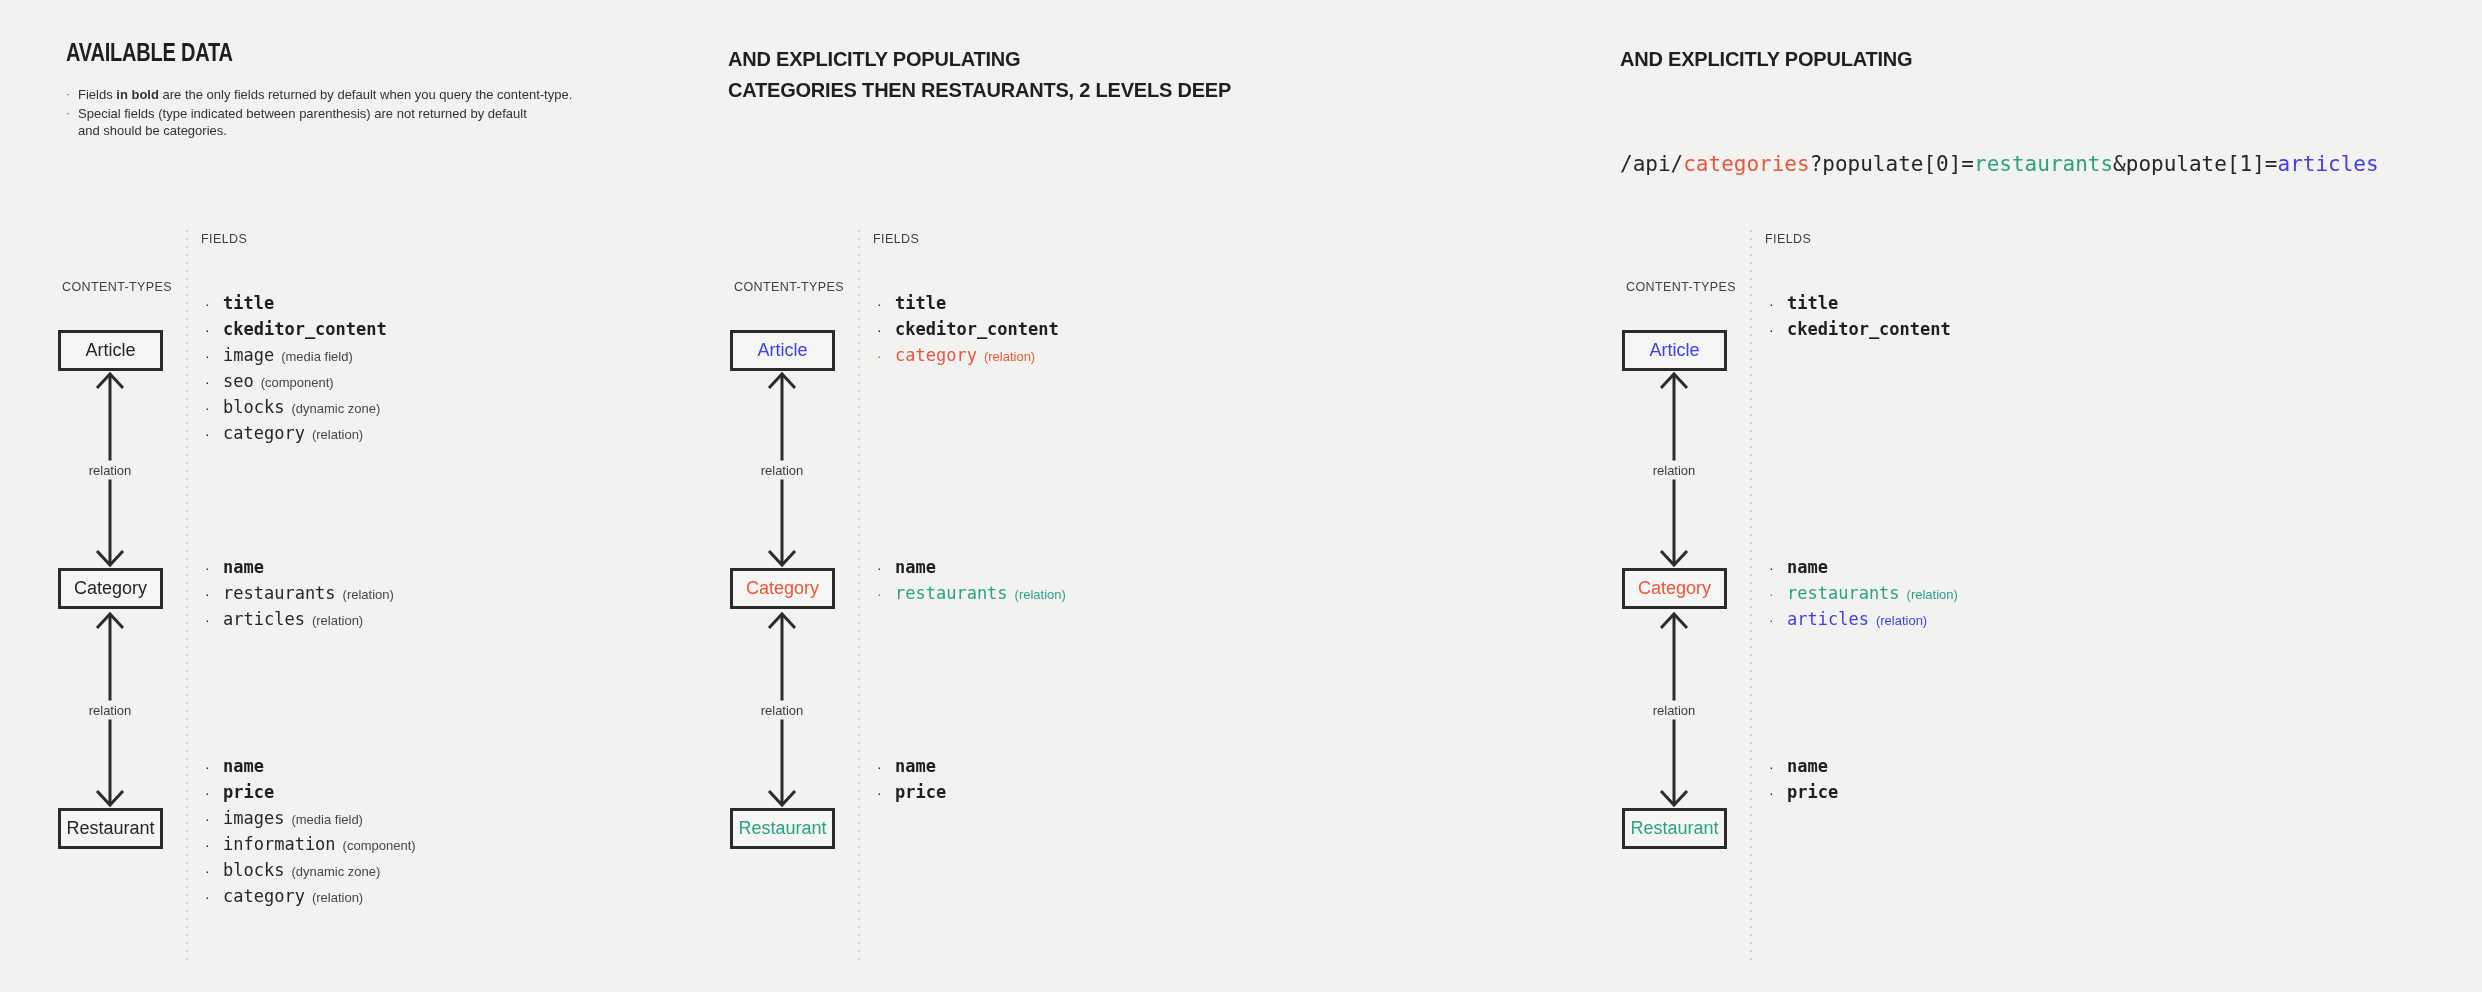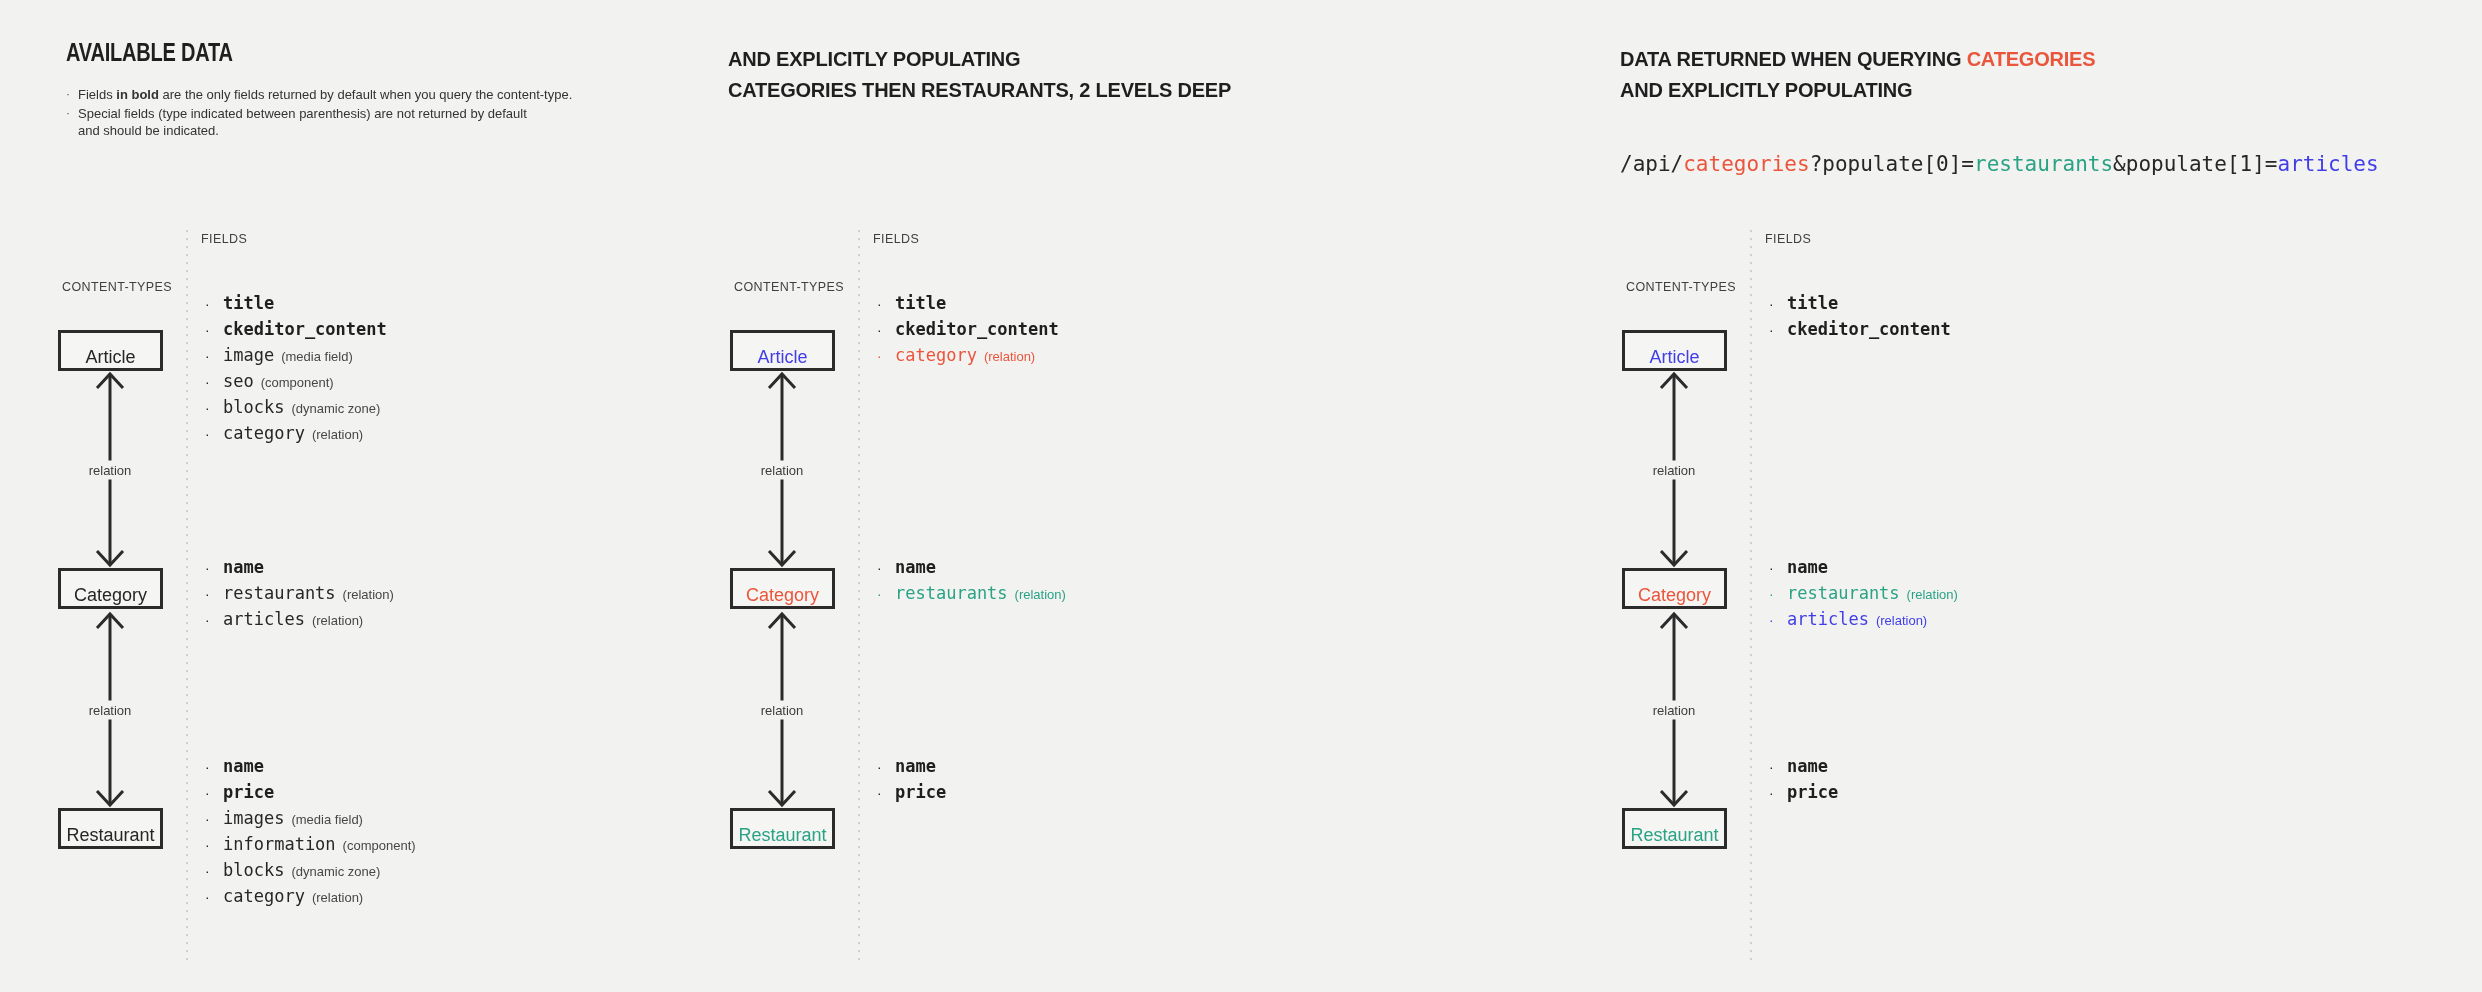--- a/index.html
+++ b/index.html
@@ -38,21 +38,21 @@
 
   
   .colhead{position:absolute;top:232px;font-size:12.5px;letter-spacing:0.4px;color:var(--gray);}
   .colhead.ct{left:4px;margin-top:48px;}
   .colhead.f{left:143px;}
   .divider{position:absolute;left:128px;top:230px;width:2px;height:730px;
     background:repeating-linear-gradient(180deg,var(--dot) 0 2px,transparent 2px 8px);}
 
   
   .ctbox{position:absolute;left:0;width:105px;height:41px;box-sizing:border-box;border:3px solid var(--line);
-    background:#f5f5f3;display:flex;align-items:flex-end;justify-content:center;font-size:18px;color:var(--ink);z-index:2;}
+    background:#f5f5f3;display:flex;align-items:center;justify-content:center;font-size:18px;color:var(--ink);z-index:2;}
   .box-article{top:330px;}
   .box-category{top:568px;}
   .box-restaurant{top:808px;}
 
   
   .connector{position:absolute;left:36px;width:32px;z-index:1;}
   .conn1{top:371px;height:197px;}
   .conn2{top:611px;height:197px;}
   .connector svg{display:block;}
   .rel-label{position:absolute;left:50%;top:50%;transform:translate(-50%,-50%);
@@ -87,21 +87,21 @@
     </div>
     <ul class="notes">
       <li>
         <span class="nb">·</span>
         <span class="ntext"><span>Fields </span><span class="note-bold">in bold</span><span> are the only fields returned by default when you query the content-type.</span></span>
       </li>
       <li>
         <span class="nb">·</span>
         <span class="ntext">
             <span class="nline">Special fields (type indicated between parenthesis) are not returned by default</span>
-            <span class="nline">and should be indicated.</span>
+            <span class="nline">and should be categories.</span>
           </span>
       </li>
     </ul>
 
     <div class="colhead ct">CONTENT-TYPES</div>
     <div class="colhead f">FIELDS</div>
     <div class="divider"></div>
 
     <div class="ctbox box-article">
         <span>Article</span>
@@ -200,21 +200,20 @@
       <li class="field" data-color="teal"><span class="fb">·</span><span class="fname">restaurants</span><span class="ftype">(relation)</span></li>
     </ul>
     <ul class="fields fields-restaurant">
       <li class="field"><span class="fb">·</span><span class="fname" data-bold="true">name</span><span class="ftype"></span></li>
       <li class="field"><span class="fb">·</span><span class="fname" data-bold="true">price</span><span class="ftype"></span></li>
     </ul>
   </section>
 
   <section class="panel" id="panel-3">
     <div class="ptitle">
-      <div class="tline"><span>DATA RETURNED WHEN QUERYING </span><span class="hl" data-color="red">CATEGORIES</span></div>
       <div class="tline">AND EXPLICITLY POPULATING</div>
     </div>
     <div class="code">
       <span data-color="dark">/api/</span><span data-color="red">categories</span><span data-color="dark">?populate[0]=</span><span data-color="teal">restaurants</span><span data-color="dark">&amp;populate[1]=</span><span data-color="blue">articles</span>
     </div>
 
     <div class="colhead ct">CONTENT-TYPES</div>
     <div class="colhead f">FIELDS</div>
     <div class="divider"></div>
 

